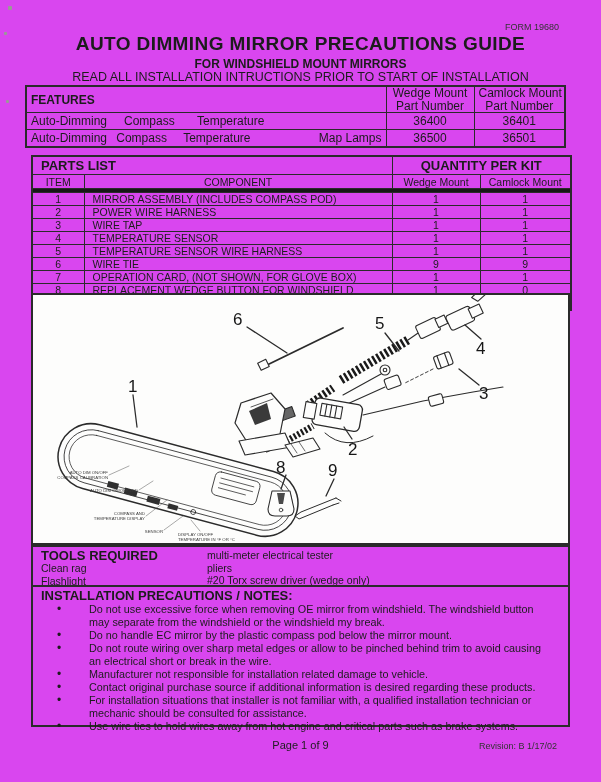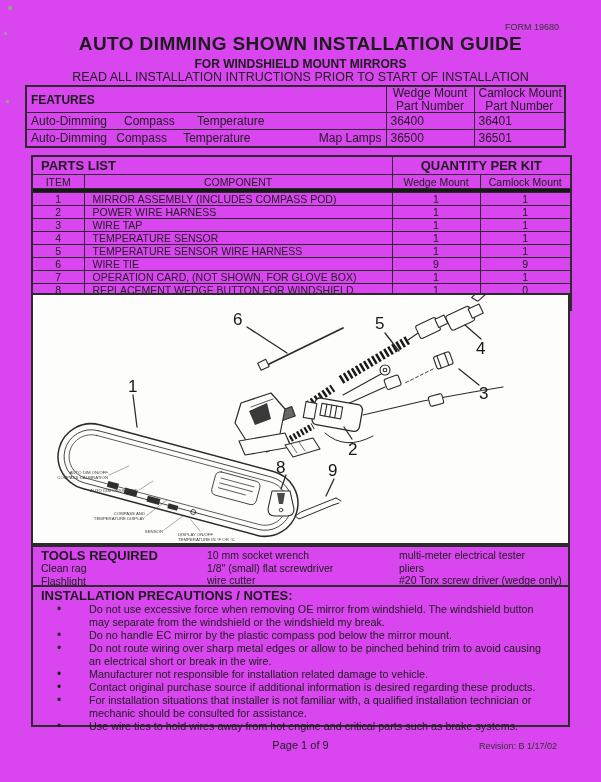--- a/index.html
+++ b/index.html
@@ -27,21 +27,21 @@
   td { border:1px solid #2b2b2b; overflow:hidden; white-space:nowrap; }
 
   
   .features-table { position:absolute; left:25px; top:85px; width:539px; border:2px solid #2b2b2b; }
   .features-table td { font-size:12px; padding:0 4px; }
   .feat-title { font-size:13px; font-weight:bold; padding-left:8px; }
   .colhead { text-align:center; font-size:11px; line-height:12.5px; padding:2px 0; }
   .feat-words { display:flex; }
   .feat-words span { display:inline-block; }
   .fw1 { width:93px; } .fw2 { width:73px; } .fw3 { width:148px; } .fw4 { flex:1; }
-  .pn { text-align:left; font-size:12px; }
+  .pn { text-align:center; font-size:12px; }
   .features-table tr.fr td { height:17px; }
 
   
   .parts-table { position:absolute; left:31px; top:155px; width:539px; border:2px solid #2b2b2b; }
   .parts-head td { font-size:13px; font-weight:bold; padding:1px 8px; height:15px; }
   .parts-qty { text-align:center; font-weight:normal; font-size:13px; }
   .parts-sub td { font-size:10.5px; text-align:center; height:14px; padding:0; }
   .thickbar td { height:4px; background:#161616; padding:0; border-top:1px solid #161616; }
   .parts-row td { font-size:10.5px; height:11.5px; padding:0 2px; }
   .pt-item { text-align:center; }
@@ -81,21 +81,21 @@
 </head>
 <body>
 
 <div class="page">
 
   <div class="speck" style="left:8px;top:6px;width:4px;height:4px;"></div>
   <div class="speck" style="left:4px;top:32px;width:3px;height:3px;"></div>
   <div class="speck" style="left:6px;top:100px;width:3px;height:3px;"></div>
 
   <div class="form-number">FORM 19680</div>
-  <div class="doc-title">AUTO DIMMING SHOWN INSTALLATION GUIDE</div>
+  <div class="doc-title">AUTO DIMMING MIRROR PRECAUTIONS GUIDE</div>
   <div class="doc-sub">FOR WINDSHIELD MOUNT MIRRORS</div>
   <div class="doc-read">READ ALL INSTALLATION INTRUCTIONS PRIOR TO START OF INSTALLATION</div>
 
   <table class="features-table">
     <colgroup>
         <col style="width:360px">
         <col style="width:88px">
         <col style="width:91px">
       </colgroup>
     <tbody>
@@ -351,25 +351,20 @@
       <text class="ml" x="145" y="251">COMPASS ZONE SETTING</text>
     </svg>
   </div>
 
   <div class="tools-box">
     <div class="tools-col tc1">
       <div class="tools-header">TOOLS REQUIRED</div>
       <div class="tool-line">Clean rag</div>
       <div class="tool-line">Flashlight</div>
     </div>
-    <div class="tools-col tc2">
-      <div class="tool-line">10 mm socket wrench</div>
-      <div class="tool-line">1/8" (small) flat screwdriver</div>
-      <div class="tool-line">wire cutter</div>
-    </div>
     <div class="tools-col tc3">
       <div class="tool-line">multi-meter electrical tester</div>
       <div class="tool-line">pliers</div>
       <div class="tool-line">#20 Torx screw driver (wedge only)</div>
     </div>
   </div>
 
   <div class="prec-box">
     <div class="prec-header">INSTALLATION PRECAUTIONS / NOTES:</div>
     <ul class="prec-list">

